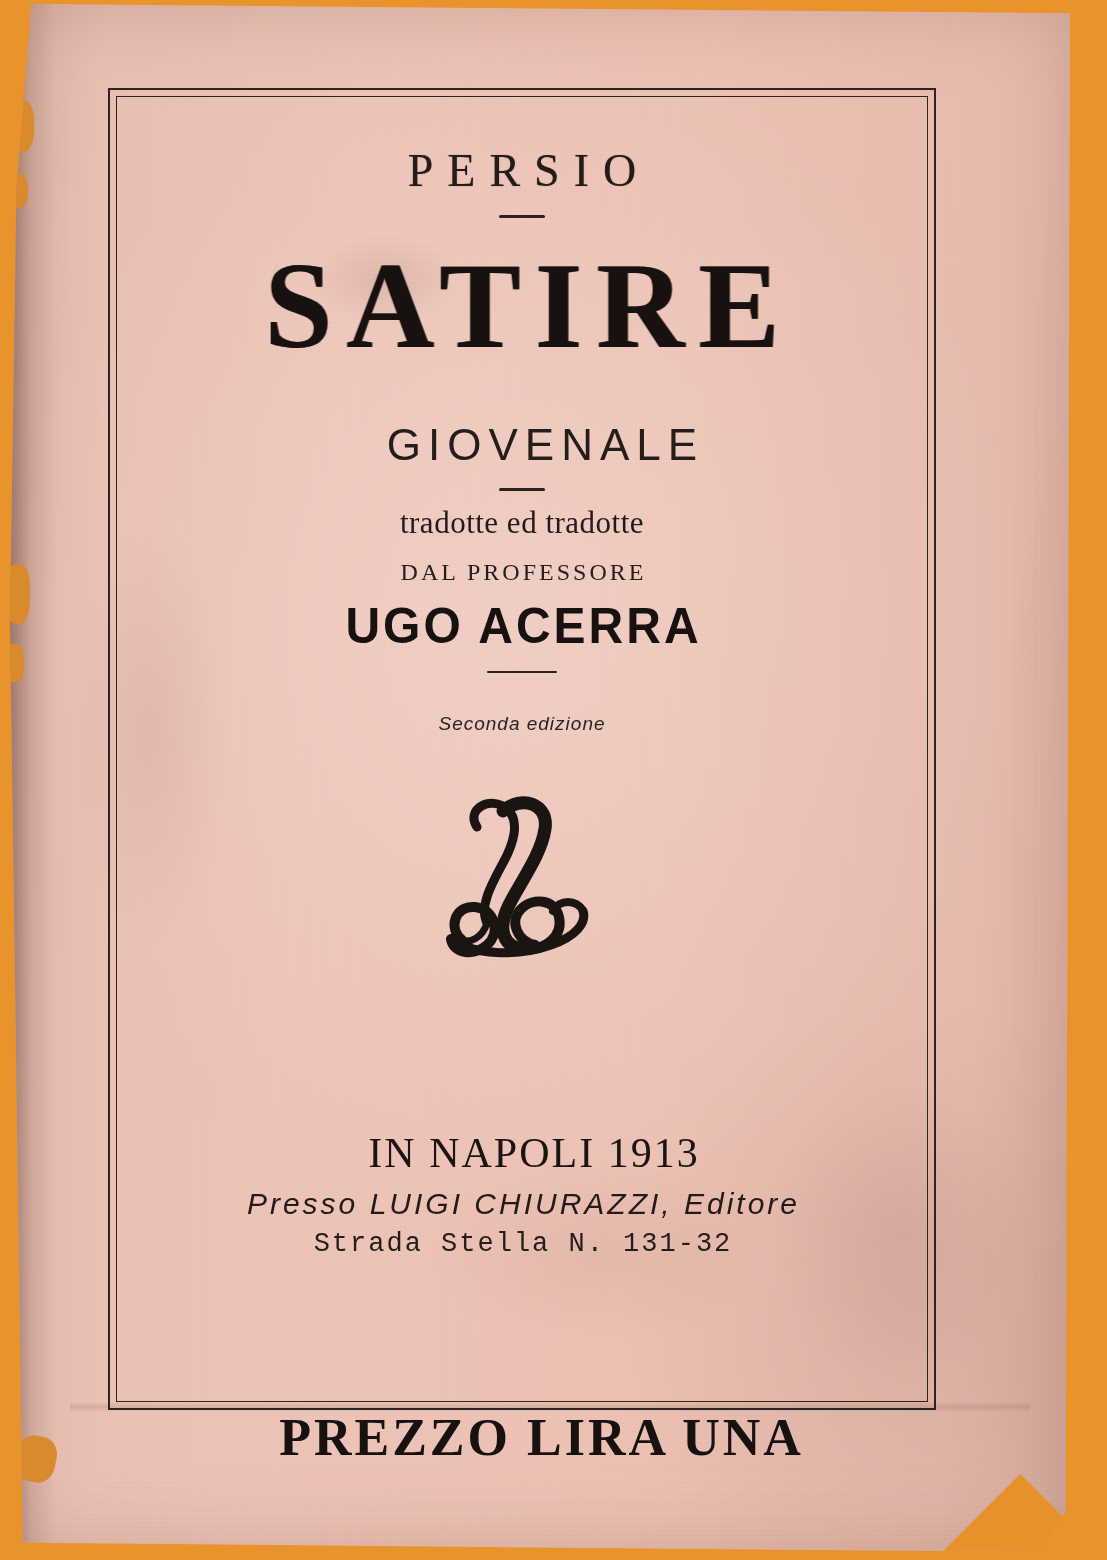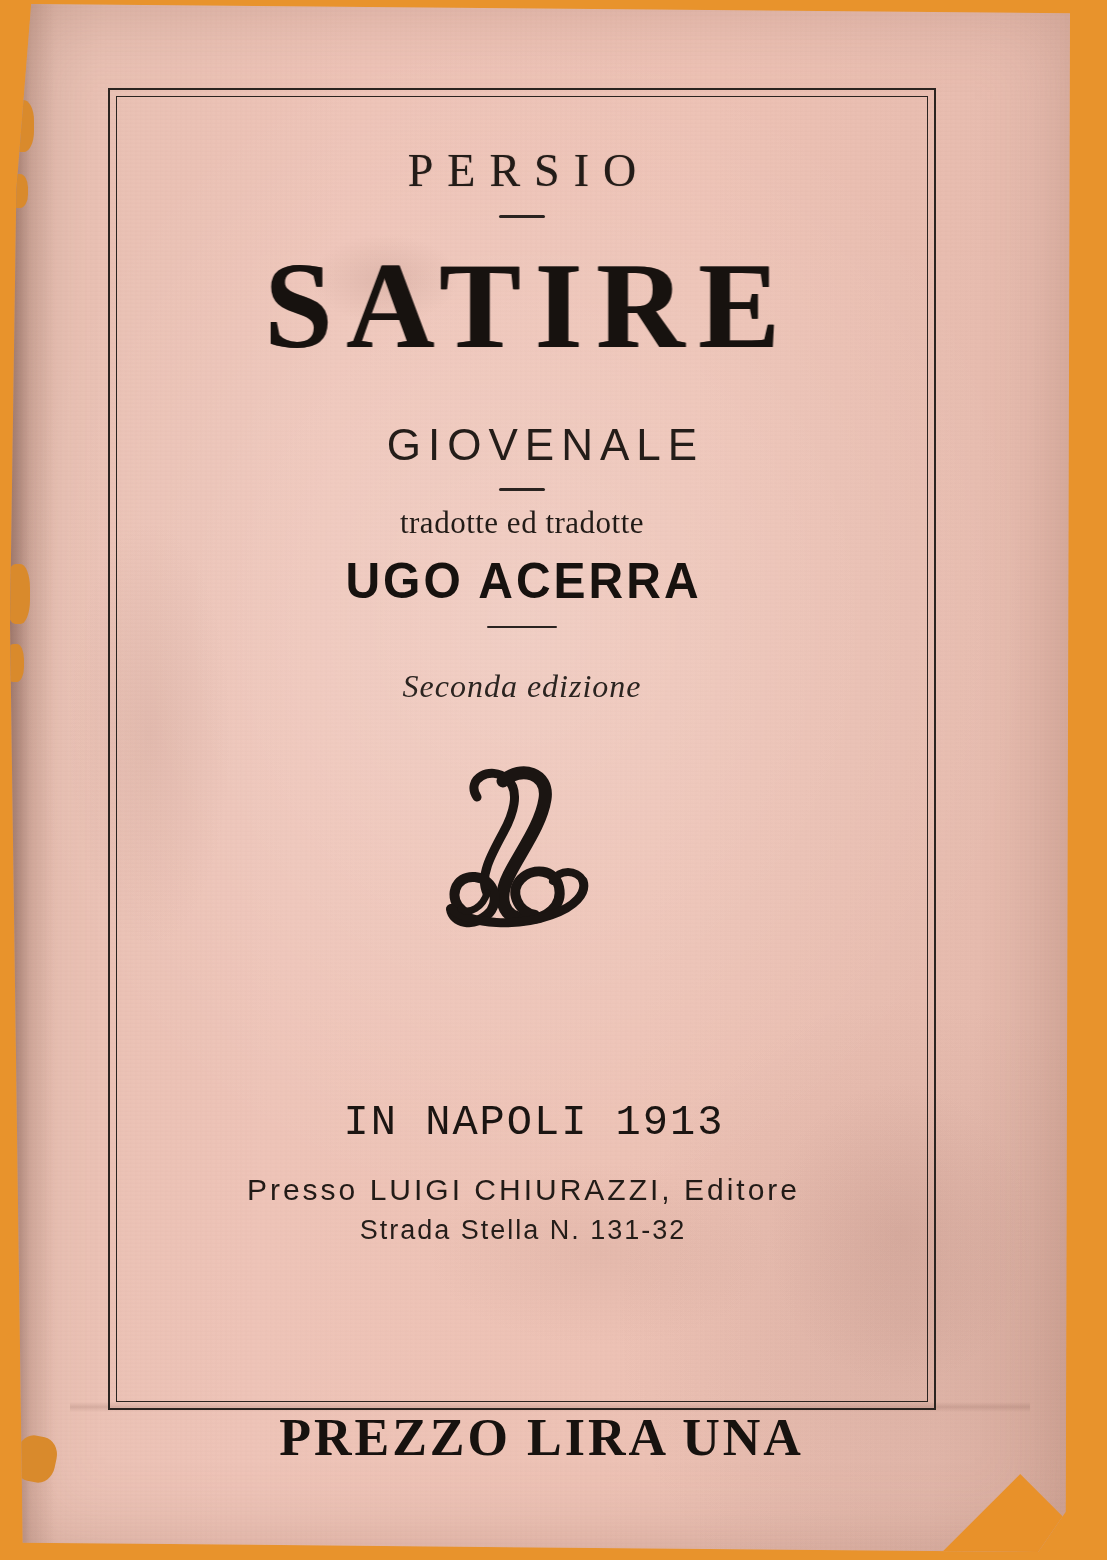--- a/index.html
+++ b/index.html
@@ -194,57 +194,58 @@
     letter-spacing: 3px;
     text-indent: 3px;
     font-family: "Liberation Sans", sans-serif;
     color: #17120f;
     font-style: normal;
     transform: scaleY(1.04);
   }
 
   .edition {
     margin-top: 40px;
-    font-size: 32px;
+    font-size: 19px;
     font-style: italic;
-    font-family: Liberation Serif, serif;
+    font-family: Liberation Sans, sans-serif;
     color: #2b2420;
     letter-spacing: 1px;
   }
 
   .monogram {
     margin: 54px auto 0 auto;
     width: 210px;
     height: 190px;
   }
 
   .imprint {
     margin-top: 150px;
   }
   .imprint-city {
     font-size: 42px;
     letter-spacing: 2px;
-    font-family: Liberation Mono, monospace;
+    font-family: Liberation Serif, serif;
     color: #1b1512;
     padding-left: 24px;
   }
   .imprint-pub {
-    margin-top: 26px;
+    margin-top: 10px;
     font-size: 30px;
     letter-spacing: 3px;
     text-indent: 3px;
     font-family: "Liberation Sans", sans-serif;
     color: #221b17;
+    font-style: italic;
   }
   .imprint-addr {
     margin-top: 8px;
     font-size: 27px;
     letter-spacing: 2px;
     text-indent: 2px;
-    font-family: Liberation Sans, sans-serif;
+    font-family: Liberation Mono, monospace;
     color: #241d19;
   }
 
   .price {
     position: absolute;
     left: 0; right: 0;
     top: 1404px;
     text-align: center;
     font-size: 52px;
     font-weight: 700;
@@ -295,20 +296,21 @@
 
         <div class="main-title">SATIRE</div>
 
         <div class="author-second">GIOVENALE</div>
 
         <div class="rule short"></div>
 
 
         <div class="translated">tradotte ed tradotte</div>
 
+        <div class="byline-small">DAL PROFESSORE</div>
 
         <div class="translator">UGO ACERRA</div>
 
         <div class="rule tiny"></div>
 
         <div class="edition">Seconda edizione</div>
 
         <div class="monogram">
           <svg viewBox="0 0 210 190" width="210" height="190" aria-hidden="true">
             <g fill="none" stroke="#1b1512" stroke-linecap="round" stroke-linejoin="round">

